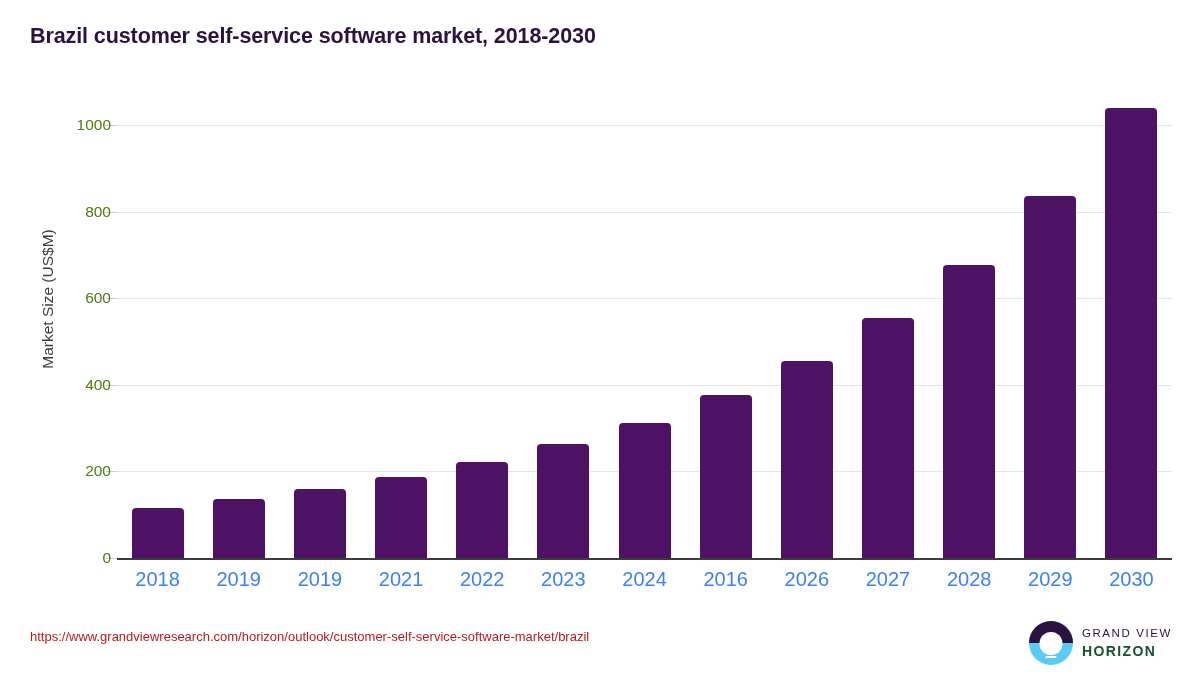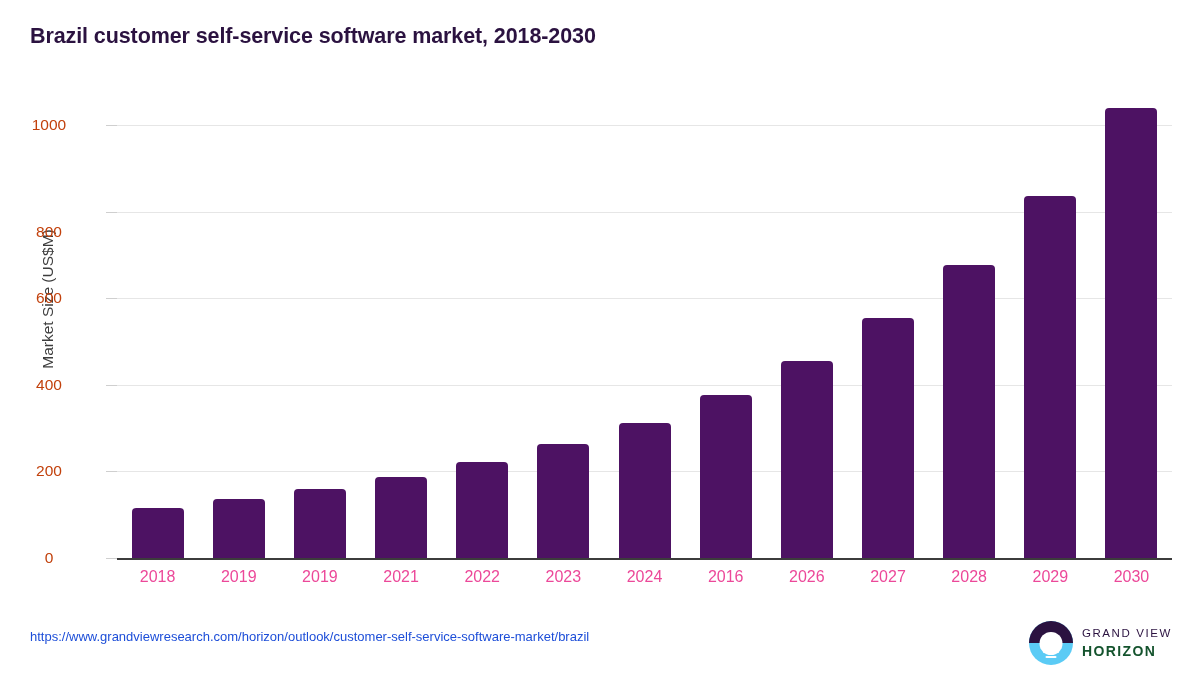--- a/index.html
+++ b/index.html
@@ -75,25 +75,25 @@
     position: absolute;
     left: 117px;
     width: 1055px;
     height: 1.6px;
     background: #3c3c3c;
     top: 558px;
   }
 
   .ytick-label {
     position: absolute;
-    right: 1116px;
+    right: 1089px;
     width: 70px;
-    text-align: center;
+    text-align: right;
     font-size: 15.5px;
-    color: #c2410c;
+    color: #4d7c0f;
     transform: translateY(-50%);
     white-space: nowrap;
   }
   .ytick-dash {
     position: absolute;
     left: 106px;
     width: 11px;
     height: 1px;
     background: #cfcfcf;
   }
@@ -133,32 +133,32 @@
   }
   .xlabel-slot {
     flex: 1 1 0;
     position: relative;
   }
   .xlabel-slot span {
     position: absolute;
     top: 568px;
     left: 50%;
     transform: translateX(-50%);
-    font-size: 16px;
-    color: #ec4899;
+    font-size: 20px;
+    color: #3b82f6;
     white-space: nowrap;
   }
 
   
   .source-url {
     position: absolute;
     left: 30px;
     top: 629px;
     font-size: 13px;
-    color: #1d4ed8;
+    color: #b91c1c;
     white-space: nowrap;
   }
 
   .logo {
     position: absolute;
     right: 28px;
     top: 620px;
     height: 46px;
     display: flex;
     align-items: center;
@@ -242,21 +242,21 @@
     <div id="yticks">
         <div class="ytick-dash" style="top: 558px;"></div>
         <div class="ytick-label" style="top: 558px;">0</div>
         <div class="ytick-dash" style="top: 471.458px;"></div>
         <div class="ytick-label" style="top: 471.458px;">200</div>
         <div class="ytick-dash" style="top: 384.916px;"></div>
         <div class="ytick-label" style="top: 384.916px;">400</div>
         <div class="ytick-dash" style="top: 298.374px;"></div>
         <div class="ytick-label" style="top: 298.374px;">600</div>
         <div class="ytick-dash" style="top: 211.832px;"></div>
-        <div class="ytick-label" style="top: 211.832px; margin-top: 20px;">800</div>
+        <div class="ytick-label" style="top: 211.832px;">800</div>
         <div class="ytick-dash" style="top: 125.29px;"></div>
         <div class="ytick-label" style="top: 125.29px;">1000</div>
       </div>
 
     <div class="axis-baseline"></div>
 
     <div class="bars" id="bars">
         <div class="bar-slot">
           <div class="bar" title="2018: 115" style="height: 49.7617px; background: rgb(77, 18, 99);"></div>
         </div>

